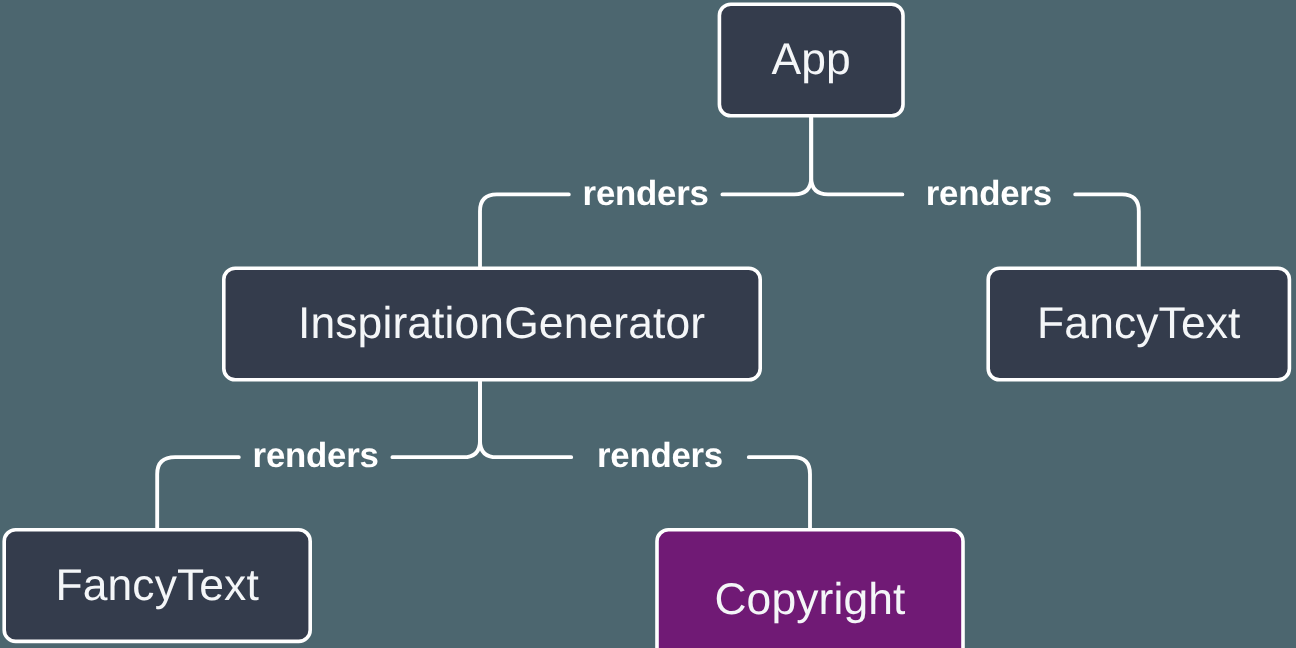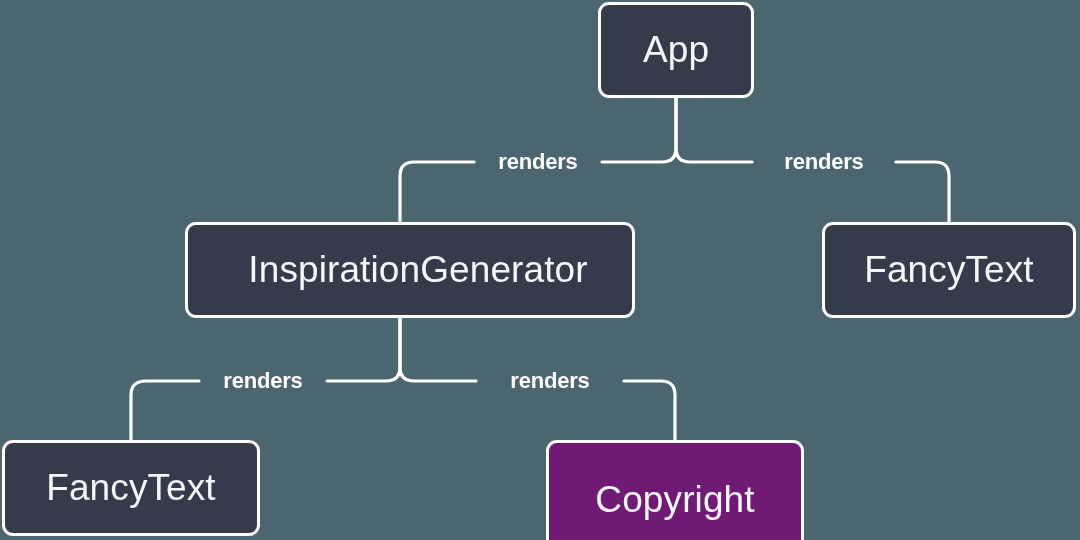--- a/index.html
+++ b/index.html
@@ -46,21 +46,21 @@
     color: #f4f6f8;
     font-size: 37px;
     font-weight: 400;
     letter-spacing: 0.1px;
     white-space: nowrap;
     z-index: 2;
   }
   .edge-label {
     position: absolute;
     color: #ffffff;
-    font-size: 22px;
+    font-size: 29px;
     font-weight: 700;
     letter-spacing: -0.2px;
     white-space: nowrap;
     transform: translate(-50%, -50%);
     z-index: 3;
   }
 </style>
 </head>
 <body>
 

